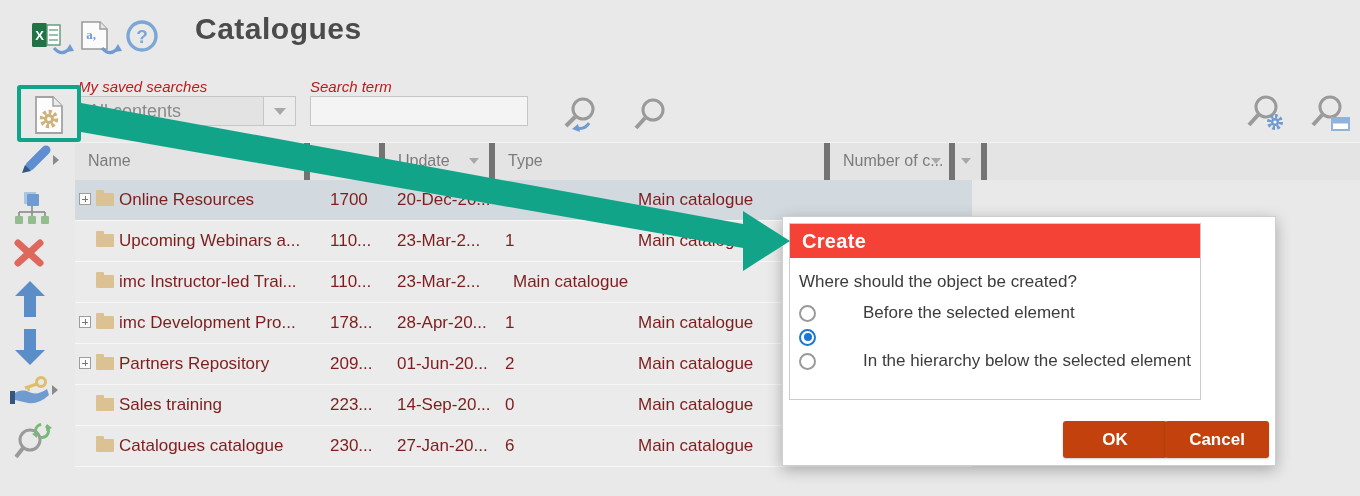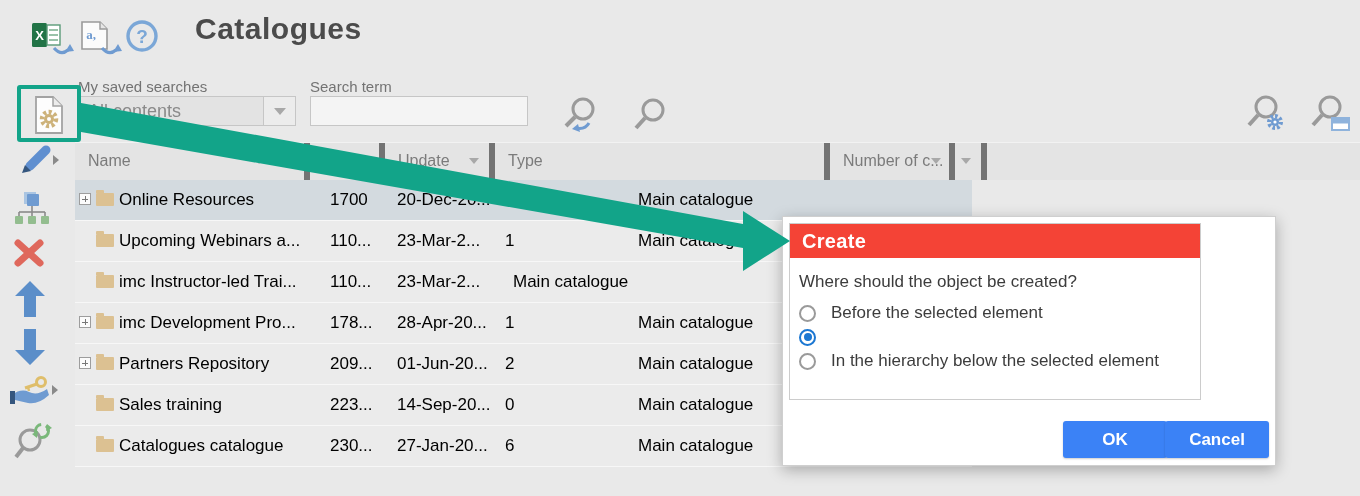--- a/index.html
+++ b/index.html
@@ -6,35 +6,35 @@
   body{
     width:1360px;height:496px;position:relative;overflow:hidden;
     background:#e9e9e9;font-family:"Liberation Sans",sans-serif;
     -webkit-font-smoothing:antialiased;
   }
   .abs{position:absolute;}
   
   .page-title{left:195px;top:12px;font-size:30px;font-weight:bold;color:#4b4b4b;letter-spacing:.5px;}
   .hdr-icon{cursor:pointer;}
   
-  .field-label{font-size:15px;color:#737373;}
+  .field-label{font-size:15px;color:#b91c1c;font-style:italic;}
   .select{left:78px;top:96px;width:218px;height:30px;background:#e3e3e3;border:1px solid #c6c6c6;box-sizing:border-box;display:flex;align-items:center;}
   .select .val{flex:1;padding-left:9px;font-size:18px;color:#8a8a8a;}
   .select .arrow-seg{width:31px;height:100%;border-left:1px solid #c6c6c6;background:#ececec;display:flex;align-items:center;justify-content:center;}
   .caret{width:0;height:0;border-left:6px solid transparent;border-right:6px solid transparent;border-top:7px solid #a8a8a8;}
   .search-input{left:310px;top:96px;width:218px;height:30px;background:#f4f4f4;border:1px solid #c6c6c6;box-sizing:border-box;font-size:17px;color:#555;padding:0 8px;outline:none;}
   
   .thead{left:75px;top:142px;width:1285px;height:37px;background:#e4e4e4;display:flex;border-top:1px solid #f2f2f2;}
   .th{position:relative;box-sizing:border-box;border-right:6px solid #737373;font-size:16px;color:#7b7b7b;line-height:36px;padding-left:13px;white-space:nowrap;overflow:hidden;}
   .th .sort{position:absolute;top:15px;width:0;height:0;border-left:5px solid transparent;border-right:5px solid transparent;border-top:6px solid #a8a8a8;}
   .th-fill{flex:1;border-right:none;}
   .tbody{left:75px;top:180px;width:897px;}
   .tr{height:40px;background:#ebebeb;border-bottom:1px solid #f7f7f7;display:flex;position:relative;cursor:pointer;}
   .tr.selected{background:#d3dadf;}
-  .td{box-sizing:border-box;font-size:17px;color:#000000;line-height:40px;white-space:nowrap;overflow:hidden;}
+  .td{box-sizing:border-box;font-size:17px;color:#7f1d1d;line-height:40px;white-space:nowrap;overflow:hidden;}
   .td.name{width:235px;position:relative;padding-left:44px;}
   .td.id{width:75px;padding-left:20px;}
   .td.upd{width:110px;padding-left:12px;}
   .td.cnt{width:125px;padding-left:10px;}
   .td.typ{flex:1;padding-left:18px;}
   .expander{position:absolute;left:4px;top:13px;width:12px;height:12px;background:#fbfbfb;border:1px solid #9d9d9d;box-sizing:border-box;}
   .expander:before{content:"";position:absolute;left:2px;top:4.5px;width:6px;height:1.5px;background:#777;}
   .expander:after{content:"";position:absolute;left:4.5px;top:2px;width:1.5px;height:6px;background:#777;}
   .folder{position:absolute;left:21px;top:13px;width:18px;height:13px;background:#dcc192;border-radius:1px;}
   .folder:before{content:"";position:absolute;left:0;top:-3px;width:8px;height:3px;background:#dcc192;border-radius:1px 1px 0 0;}
@@ -43,27 +43,27 @@
   .submenu-tri{width:0;height:0;border-top:5px solid transparent;border-bottom:5px solid transparent;border-left:6px solid #8a8a8a;}
   .hilite-box{left:17px;top:85px;width:64px;height:57px;border:4px solid #12a489;border-radius:3px;box-sizing:border-box;z-index:6;}
   
   #arrow-svg{left:0;top:0;z-index:30;pointer-events:none;}
   
   .dialog{left:782px;top:216px;width:494px;height:250px;background:#ffffff;border:1px solid #cfcfcf;box-sizing:border-box;box-shadow:0 4px 14px rgba(0,0,0,.28);z-index:10;}
   .dialog-inner{position:absolute;left:6px;top:6px;width:412px;height:177px;border:1px solid #cccccc;box-sizing:border-box;background:#fff;}
   .dialog-titlebar{height:34px;background:#f44336;display:flex;align-items:center;}
   .dialog-title{color:#ffffff;font-size:20px;font-weight:bold;padding-left:12px;letter-spacing:.3px;}
   .dialog-question{font-size:17px;color:#3c3c3c;padding:14px 0 0 9px;}
-  .radio-row{display:flex;align-items:center;height:24px;padding-left:9px;cursor:pointer;}
+  .radio-row{display:flex;align-items:center;height:24px;padding-left:9px;cursor:pointer;gap:32px;}
   .radio-list{margin-top:9px;}
   .radio{width:13px;height:13px;border:2px solid #9a9a9a;border-radius:50%;background:#fff;position:relative;flex:0 0 auto;}
   .radio.sel{border-color:#1b77d2;}
   .radio.sel:after{content:"";position:absolute;left:2.5px;top:2.5px;width:8px;height:8px;border-radius:50%;background:#1b77d2;}
   .radio-label{font-size:17px;color:#3c3c3c;margin-left:15px;white-space:nowrap;}
-  .dlg-btn{position:absolute;top:204px;width:104px;height:37px;background:#3b82f6;border:none;border-radius:3px;color:#fff;font-family:"Liberation Sans",sans-serif;font-size:17px;font-weight:bold;cursor:pointer;box-shadow:0 1px 2px rgba(0,0,0,.2);}
+  .dlg-btn{position:absolute;top:204px;width:104px;height:37px;background:#c2410c;border:none;border-radius:3px;color:#fff;font-family:"Liberation Sans",sans-serif;font-size:17px;font-weight:bold;cursor:pointer;box-shadow:0 1px 2px rgba(0,0,0,.2);}
   .dlg-btn.ok{left:280px;}
   .dlg-btn.cancel{left:382px;}
 </style>
 </head>
 <body>
 
 <div class="abs hdr-icon" style="left:30px;top:18px;">
   <svg width="46" height="40" viewBox="0 0 46 40">
     <rect x="2" y="5" width="15" height="24" rx="1.5" fill="#217346"></rect>
     <text x="9.5" y="22" font-size="13" font-weight="bold" fill="#ffffff" text-anchor="middle" font-family="Liberation Sans,sans-serif">X</text>

